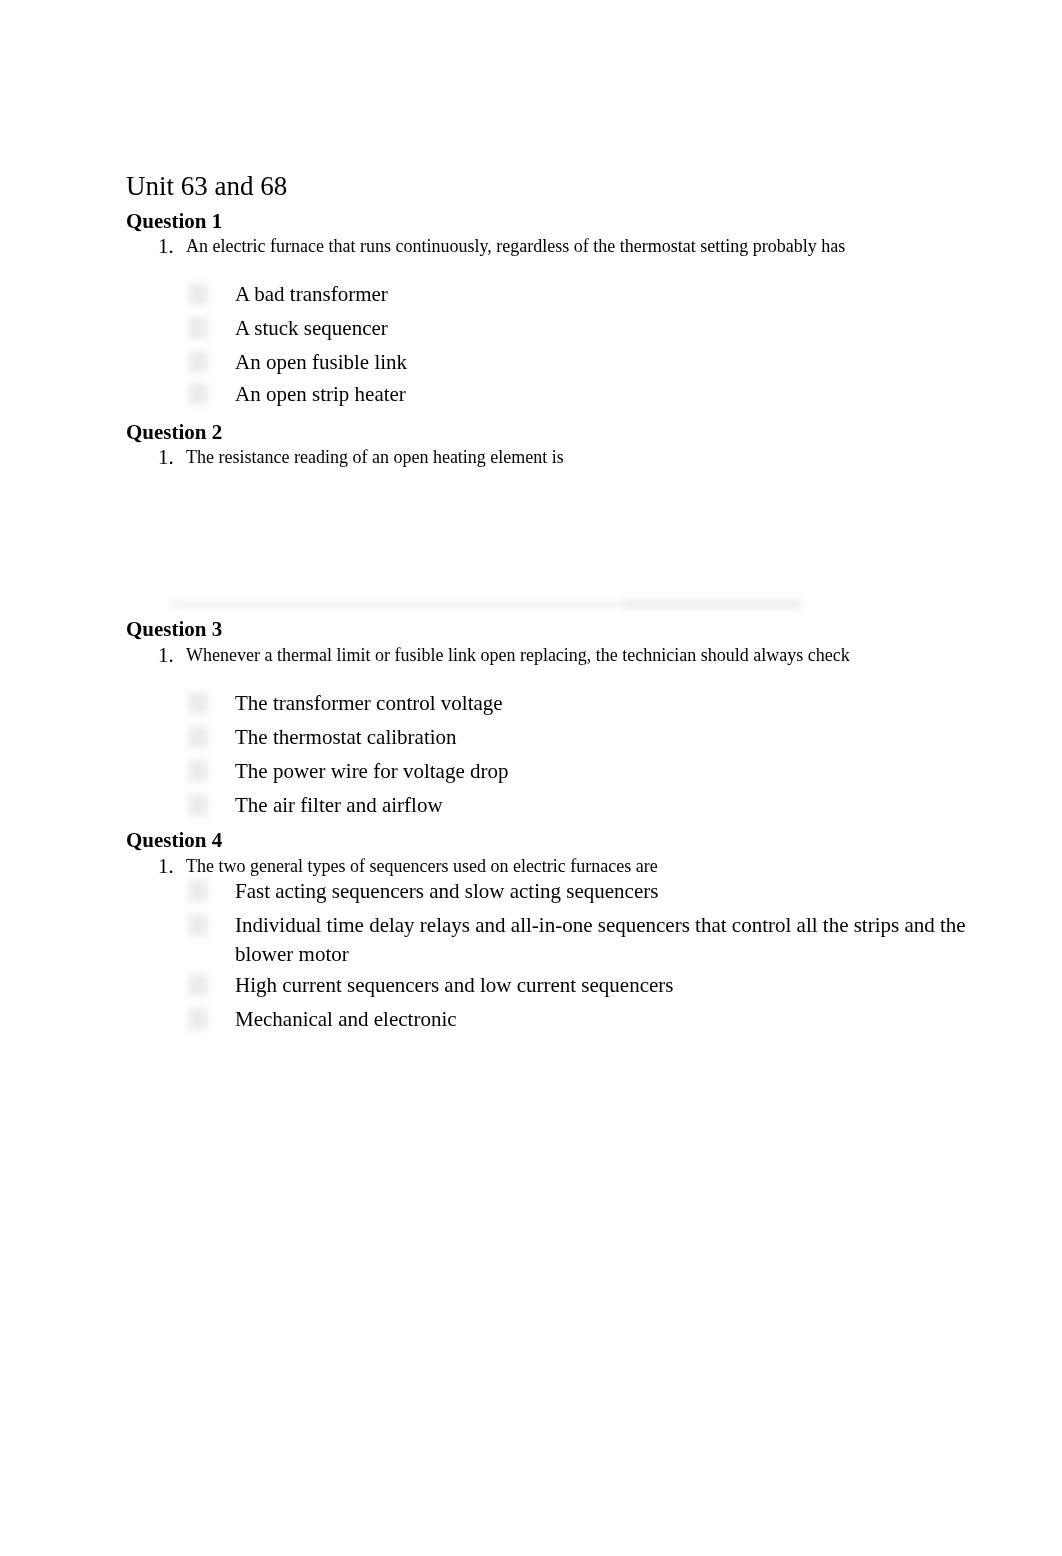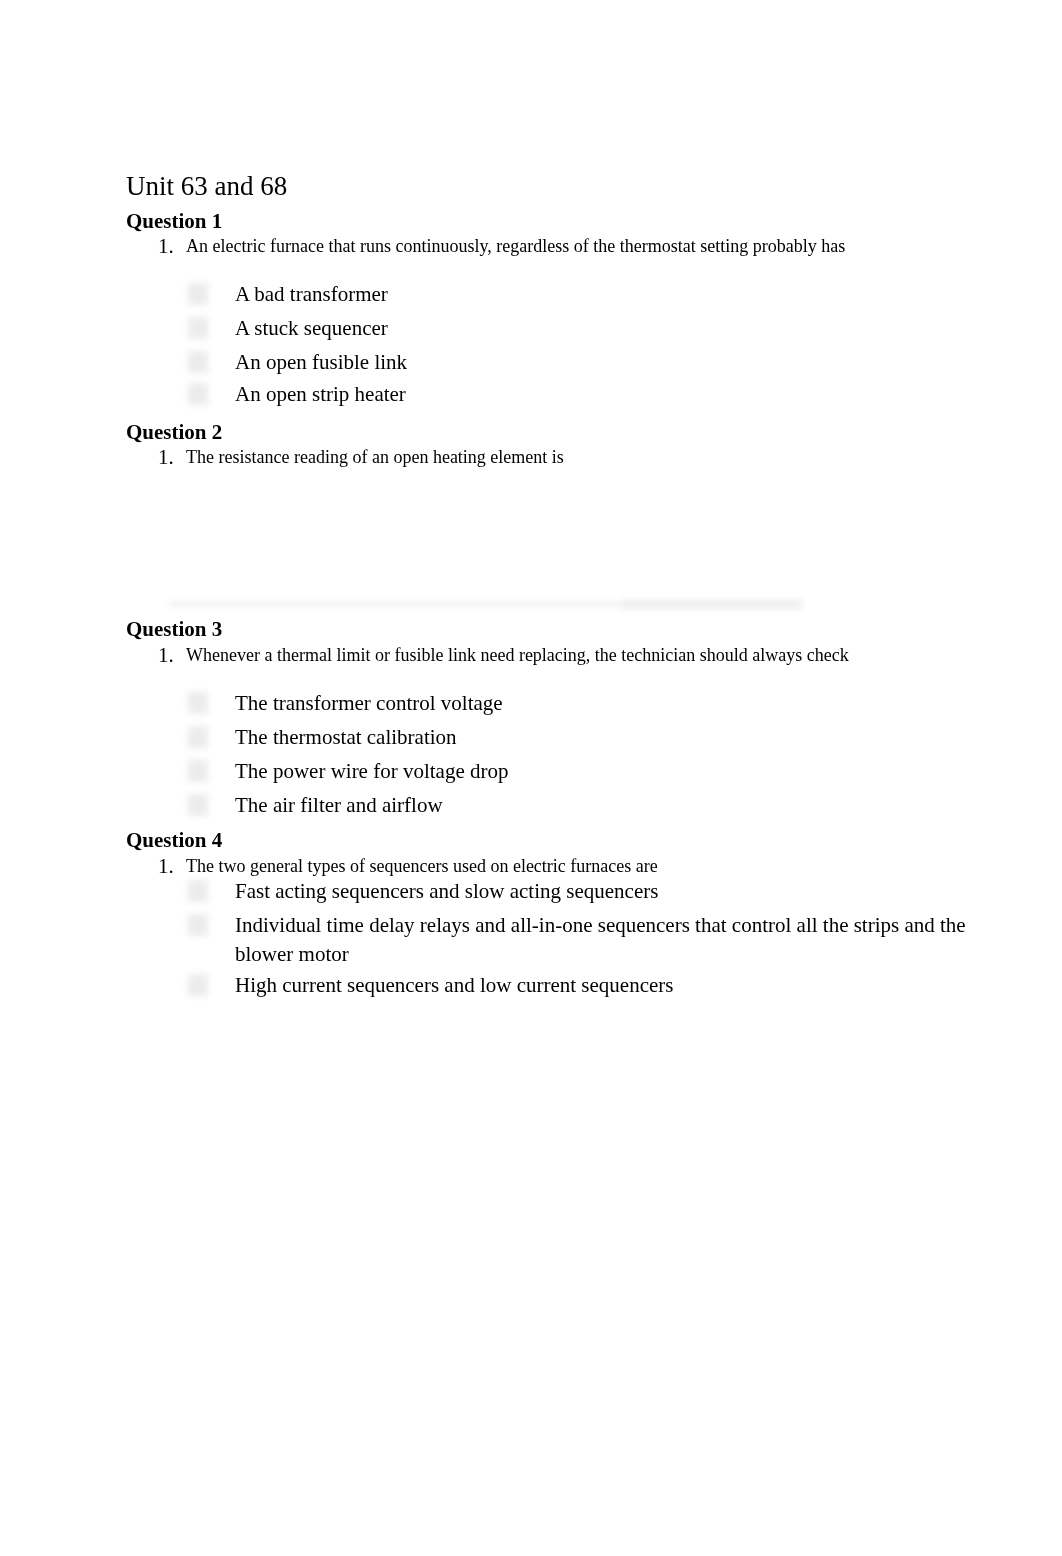--- a/index.html
+++ b/index.html
@@ -174,21 +174,21 @@
 
   <div class="answer-void" style="left:170px; top:478px; width:760px; height:130px;">
     <div class="missing-media" style="left:0px; top:124px; width:632px; height:5px;"></div>
     <div class="missing-media" style="left:452px; top:122px; width:178px; height:8px; opacity:0.75;"></div>
   </div>
 
   <h3 class="q-heading" style="top:617px;">Question 3</h3>
 
   <div class="q-item" style="top:641px; width:762px;">
     <span class="q-num">1.</span>
-    <span class="q-text">Whenever a thermal limit or fusible link need replacing, the technician should always check</span>
+    <span class="q-text">Whenever a thermal limit or fusible link open replacing, the technician should always check</span>
   </div>
 
   <div class="options" style="top:689px; width:760px;">
 
     <div class="option" style="margin-bottom:5px;">
       <span class="option-marker"></span>
       <span class="option-label">The transformer control voltage</span>
     </div>
 
     <div class="option" style="margin-bottom:5px;">
@@ -224,15 +224,19 @@
     <div class="option" style="margin-bottom:2px; width:760px;">
       <span class="option-marker"></span>
       <span class="option-label">Individual time delay relays and all-in-one sequencers that control all the strips and the blower motor</span>
     </div>
 
     <div class="option" style="margin-bottom:5px;">
       <span class="option-marker"></span>
       <span class="option-label">High current sequencers and low current sequencers</span>
     </div>
 
+    <div class="option" style="margin-bottom:0;">
+      <span class="option-marker"></span>
+      <span class="option-label">Mechanical and electronic</span>
+    </div>
   </div>
 
 </div>
 
 </body></html>

